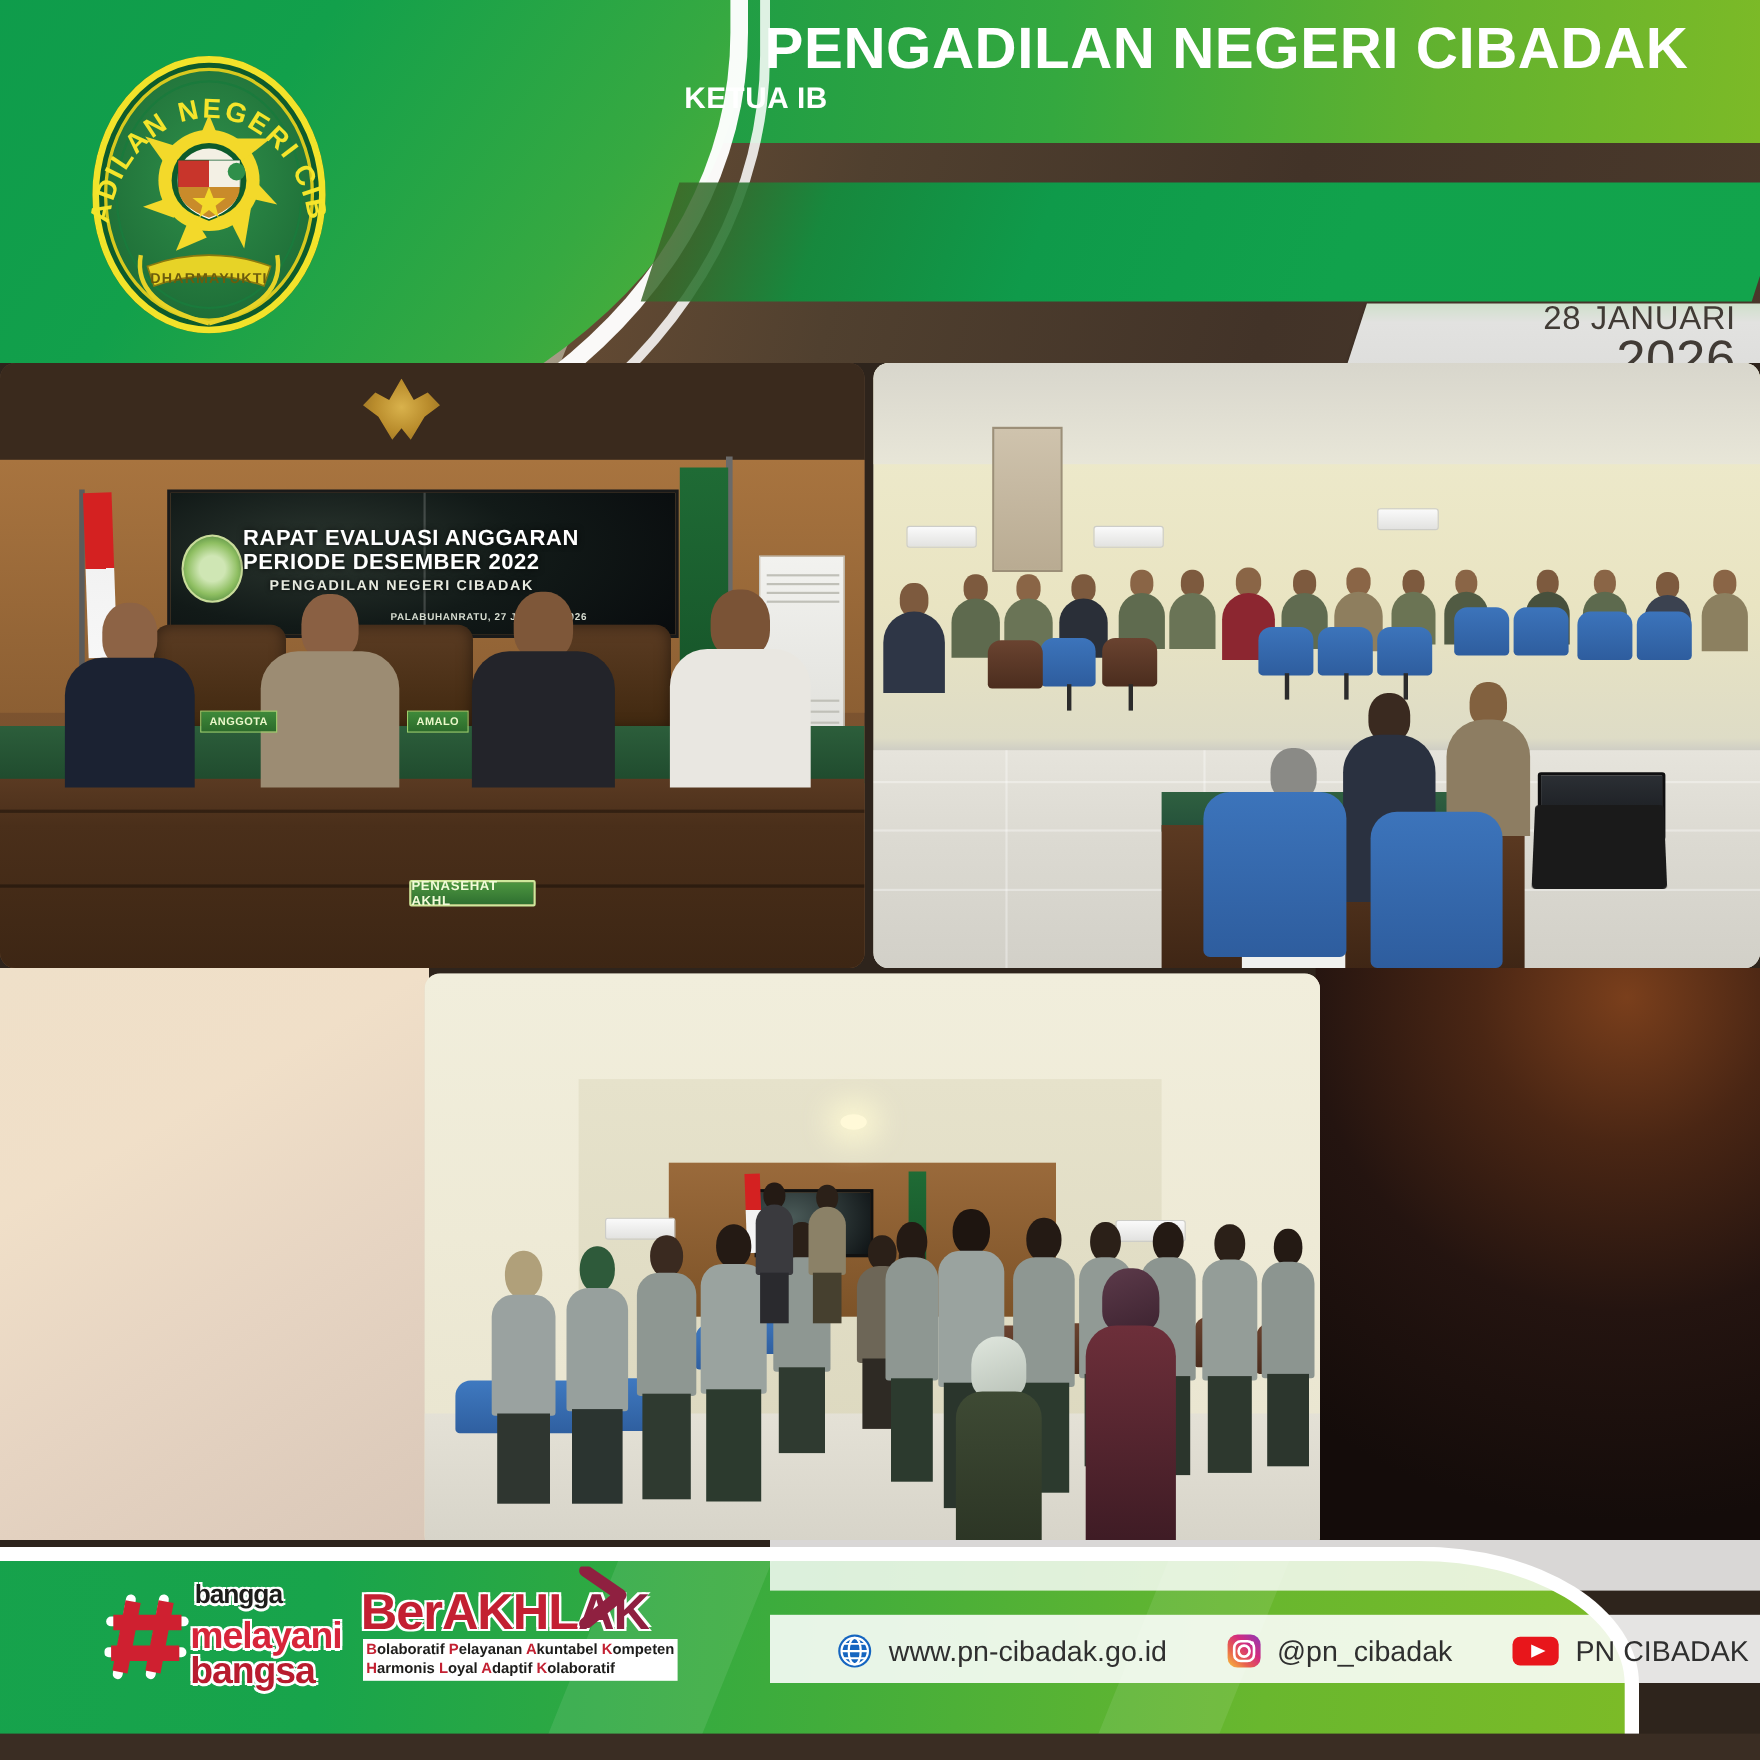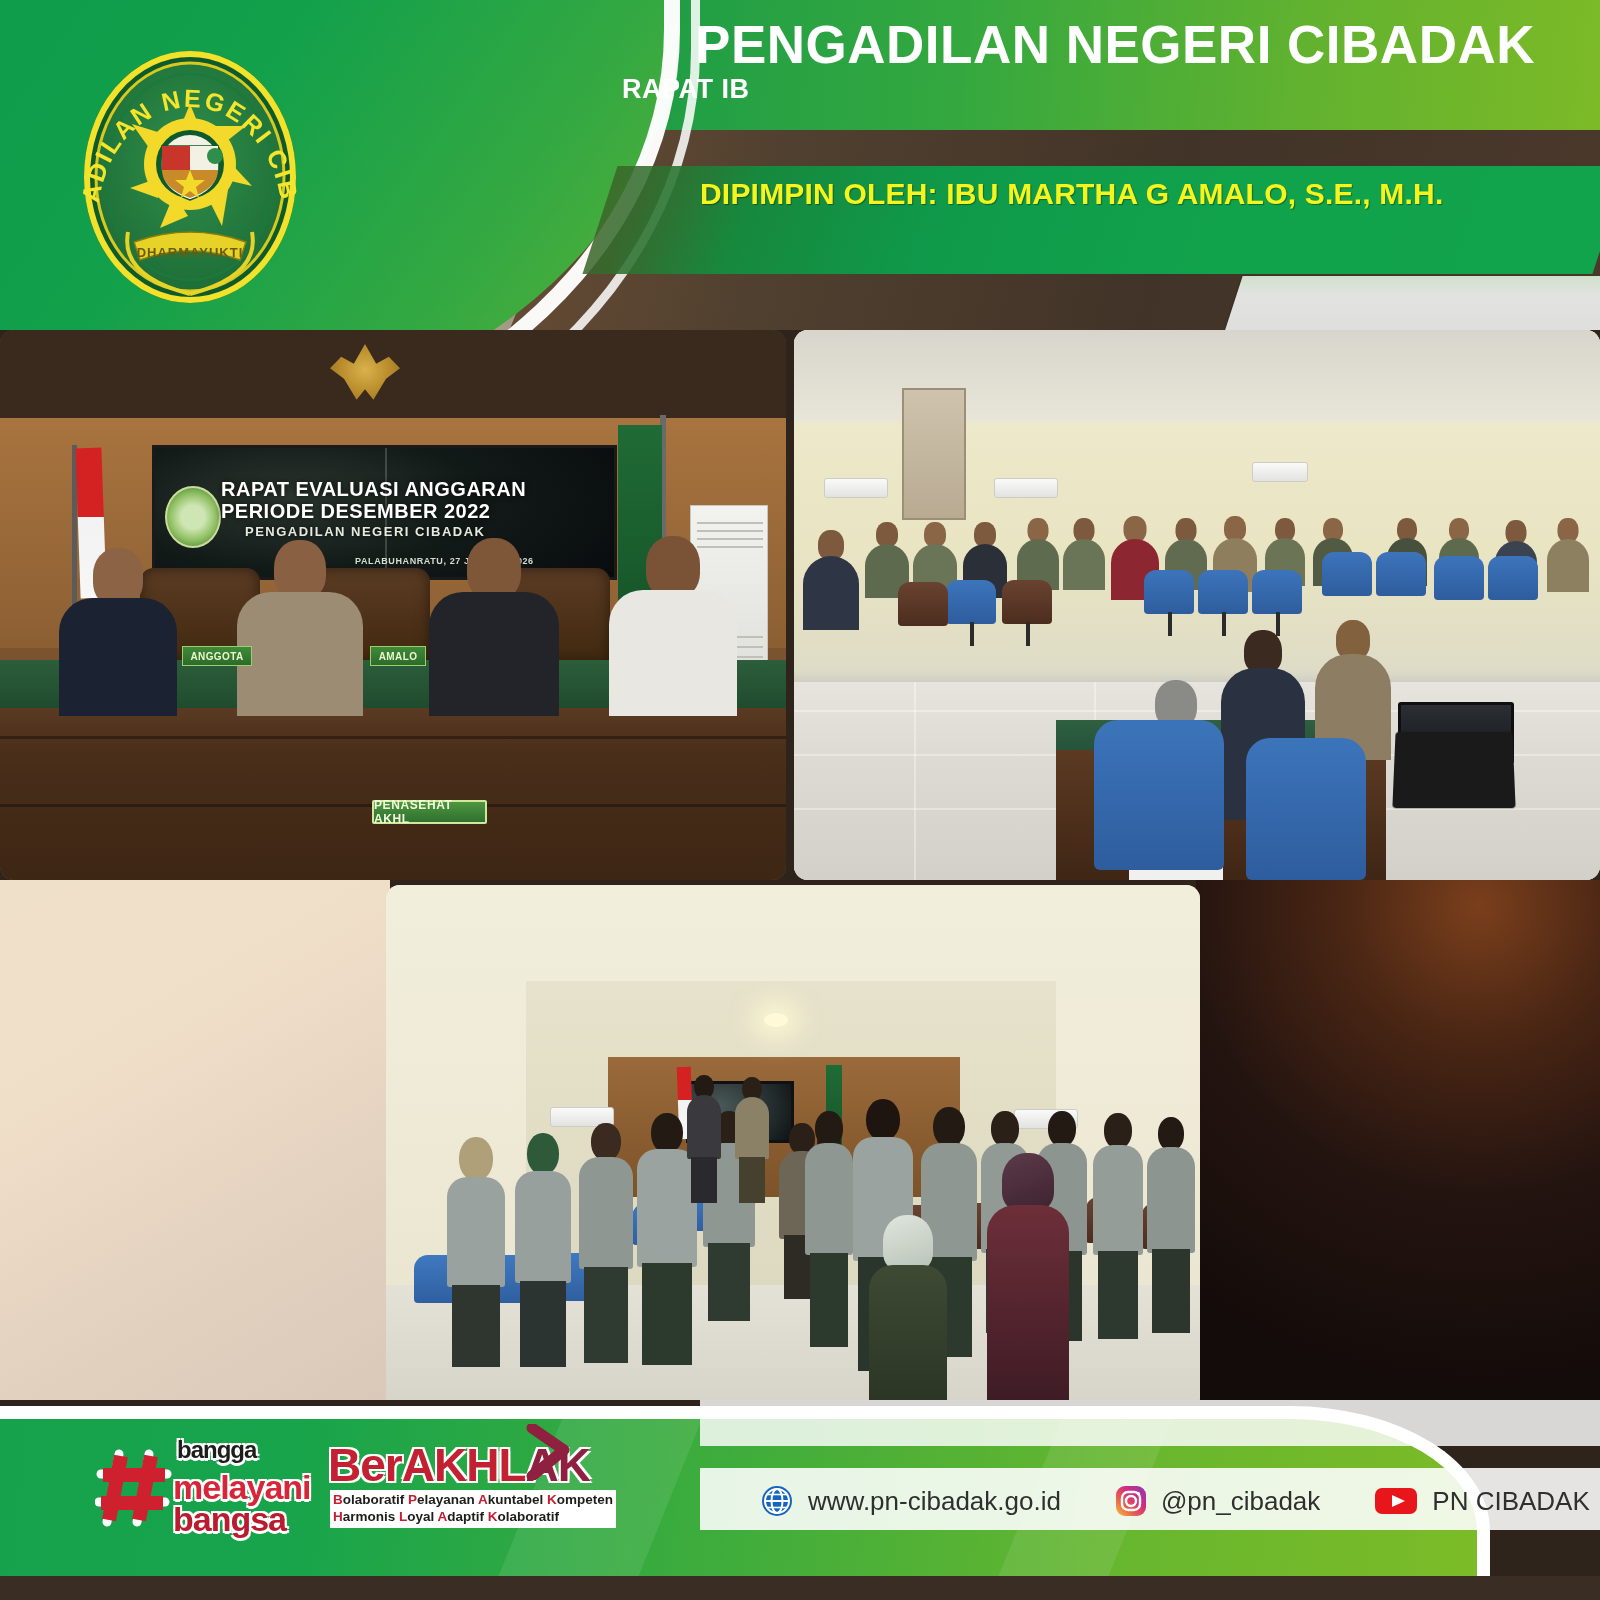--- a/index.html
+++ b/index.html
@@ -215,28 +215,31 @@
     <div class="hdr-green"></div>
     <div class="hdr-brown"></div>
     <div class="hdr-diag-light"></div>
     <div class="hdr-diag-light2"></div>
     <div class="hdr-green-right"></div>
     <div class="hdr-curve"></div>
     <div class="hdr-curve-white"></div>
     <div class="hdr-curve-white2"></div>
 
     <div class="hdr-title">PENGADILAN NEGERI CIBADAK</div>
-    <div class="hdr-sub">RAPAT IB</div>
+    <div class="hdr-sub">KETUA IB</div>
 
     <div class="sub-band"></div>
     <div class="sub-text-wrap">
-      <div class="sub-line2">DIPIMPIN OLEH: IBU MARTHA G AMALO, S.E., M.H.</div>
     </div>
 
     <div class="date-band"></div>
+    <div class="date-text">
+      <div class="date-day">28 JANUARI</div>
+      <div class="date-year">2026</div>
+    </div>
   </div>
 
   <div class="logo">
     <svg viewBox="0 0 228 262" xmlns="http://www.w3.org/2000/svg">
       <defs>
         <path id="arcTop" d="M 24 150 A 92 112 0 0 1 204 150" fill="none"></path>
         <radialGradient id="gEm" cx="50%" cy="42%" r="62%">
           <stop offset="0%" stop-color="#2f8f4a"></stop>
             <stop offset="100%" stop-color="#1d6c36"></stop>
         </radialGradient>

